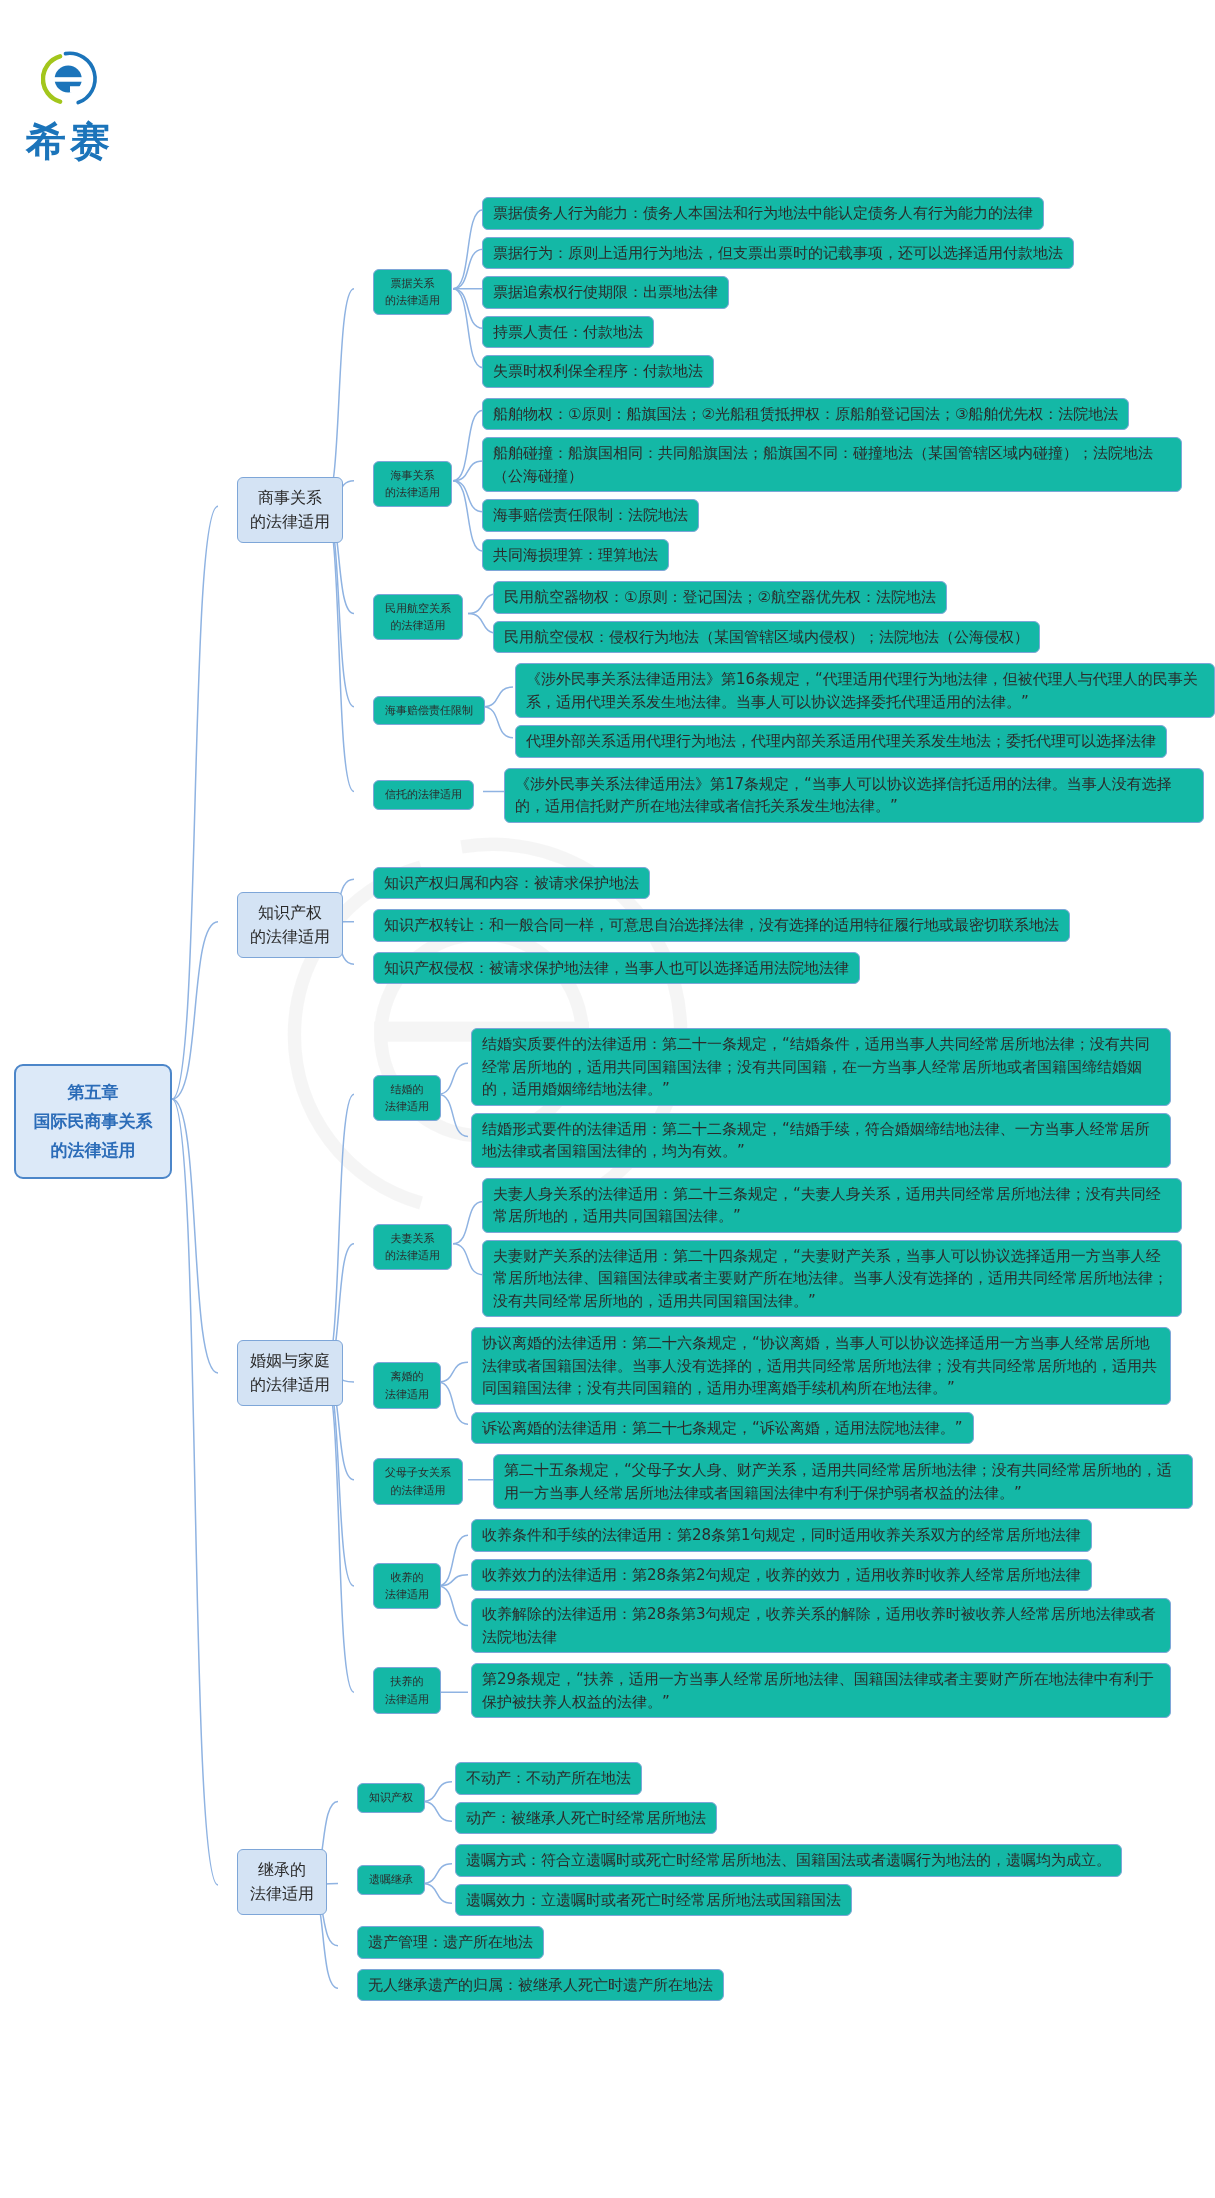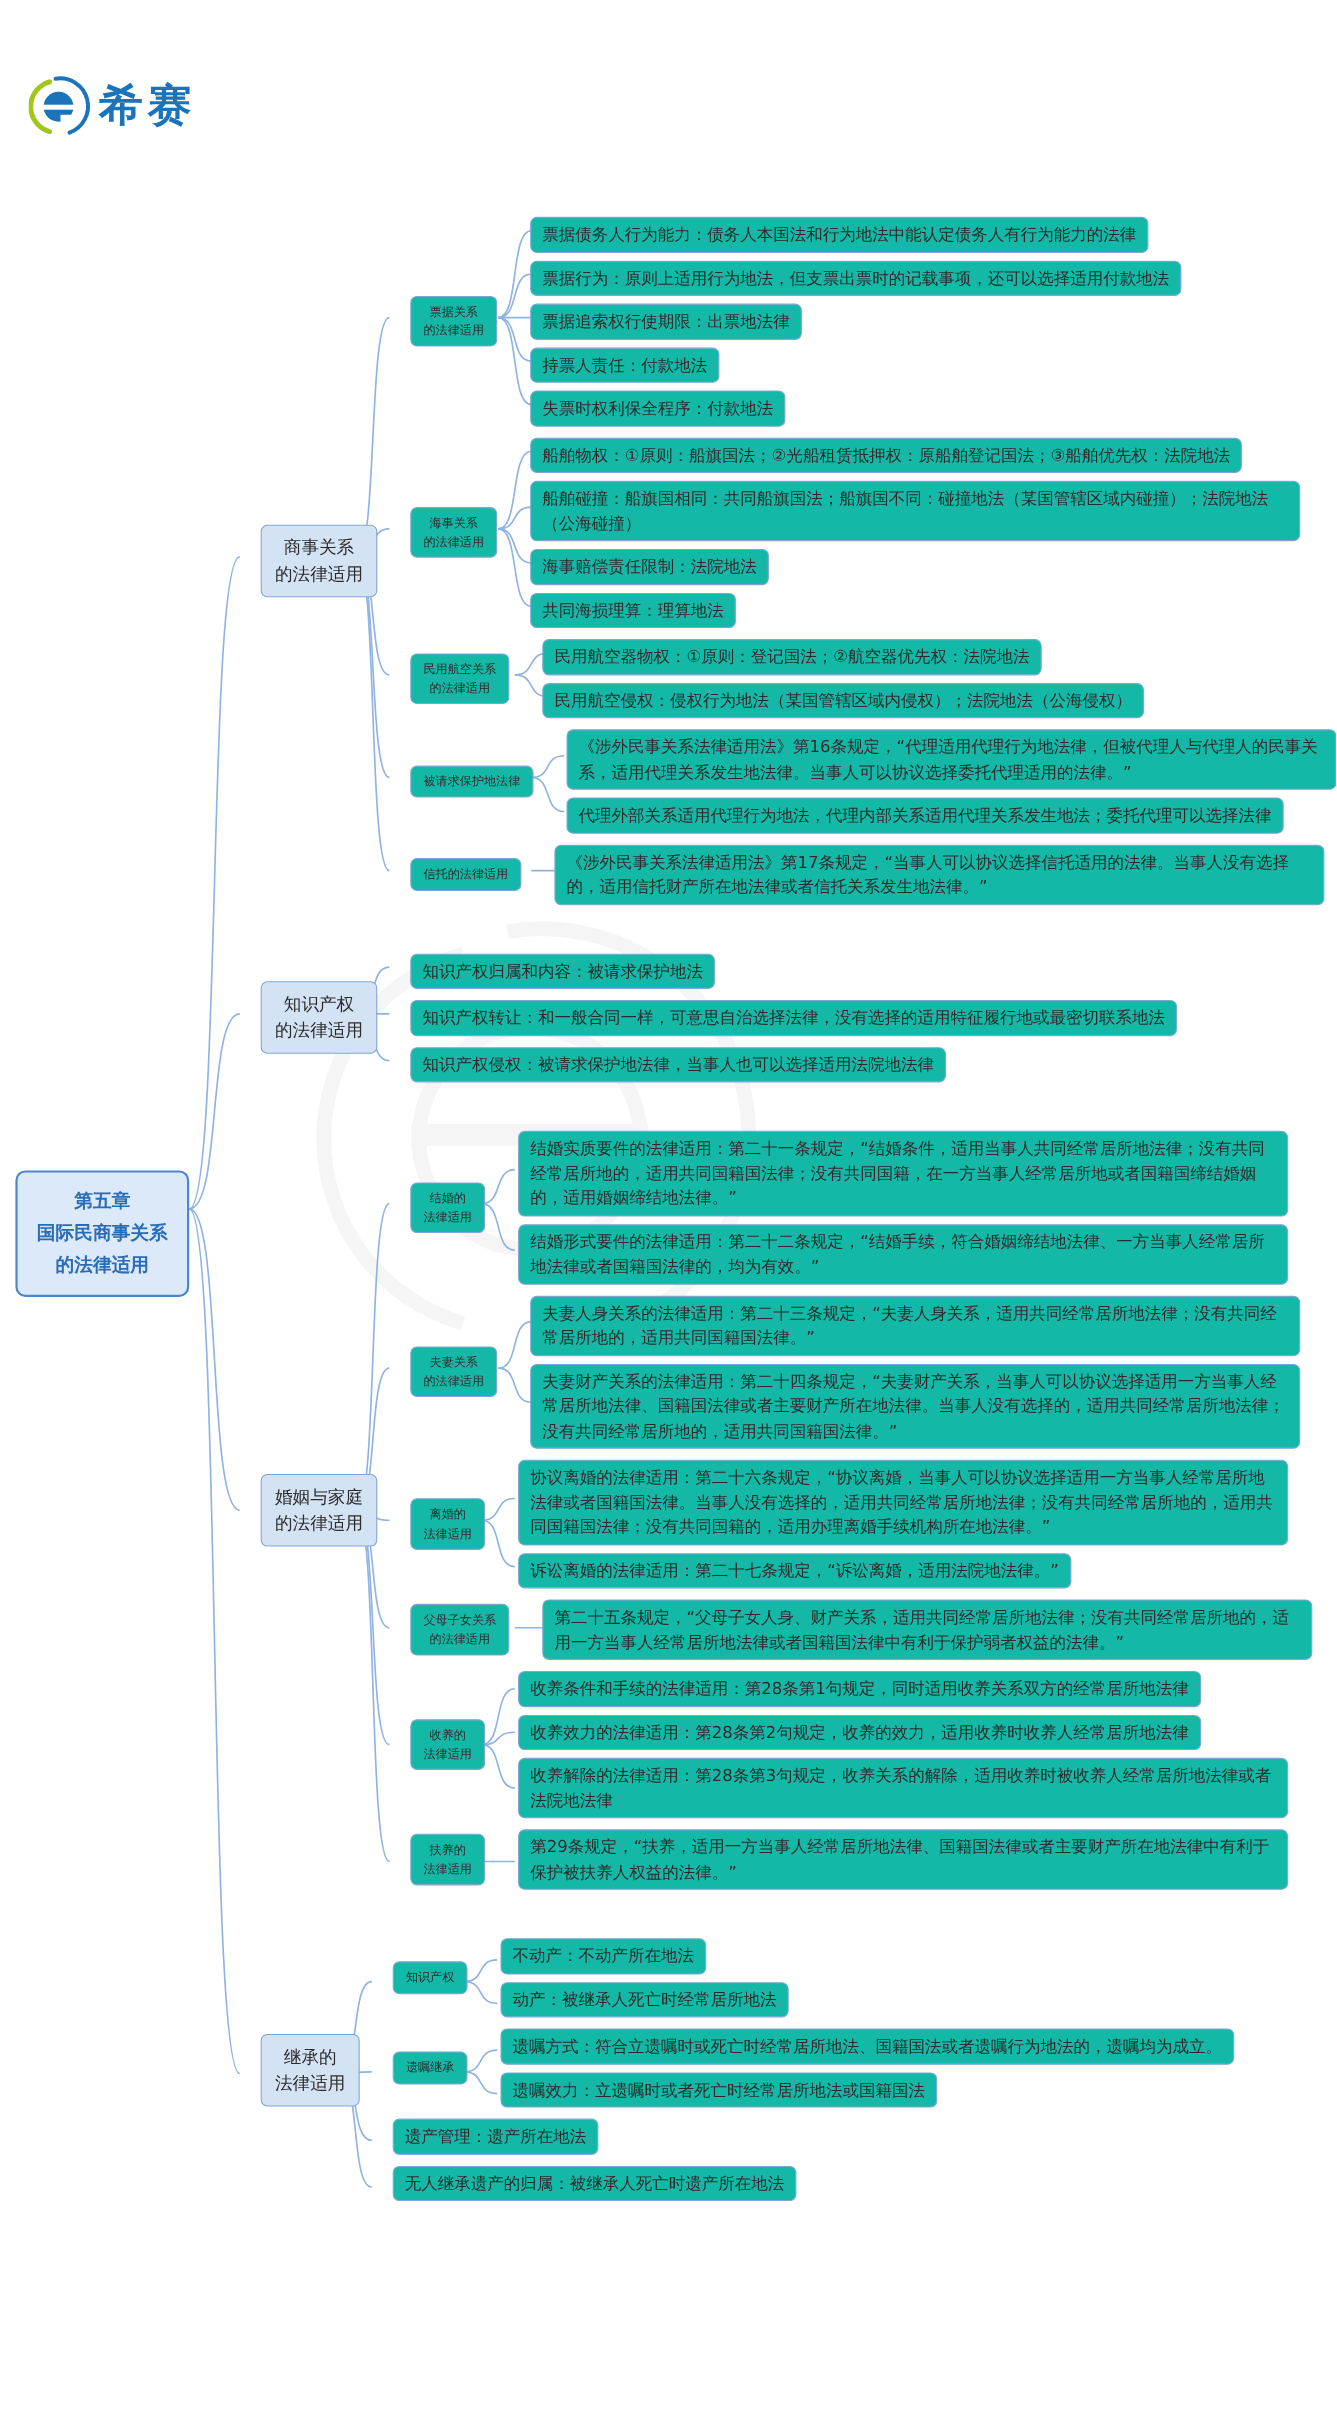--- a/index.html
+++ b/index.html
@@ -6,21 +6,21 @@
     --line:#8fb3e2; --border:#7ea6d8; --branch-fill:#d4e3f4;
     --root-fill:#dce9f8; --root-border:#4c86c9; --root-text:#2b6cb8;
     --brand-blue:#1b74ba; --brand-green:#a3c61c; --text:#2b2b2b;
   }
   *{box-sizing:border-box;}
   html,body{margin:0;padding:0;background:#fff;}
   body{width:1215px;font-family:"DejaVu Sans",sans-serif;color:var(--text);}
   .page{position:relative;width:1215px;min-height:2198px;overflow:hidden;background:#fff;}
 
   
-  .logo{position:absolute;left:26px;top:68px;display:flex;align-items:flex-start;gap:6px;z-index:3;}
+  .logo{position:absolute;left:26px;top:50px;display:flex;align-items:center;gap:6px;z-index:3;flex-direction:column;}
   .logo-text{font-size:40px;font-weight:bold;color:var(--brand-blue);letter-spacing:4px;}
 
   
   .watermark{position:absolute;left:280px;top:820px;opacity:.05;z-index:0;}
 
   
   .map{position:relative;padding:14px 4px 14px 14px;min-height:2198px;display:flex;align-items:center;}
   #connectors{position:absolute;left:0;top:0;z-index:0;pointer-events:none;}
   #tree{position:relative;z-index:1;}
 
@@ -195,21 +195,21 @@
                       </div>
                     </div>
                     <div class="row">
                       <div class="node leaf">
                         <span class="nlabel">民用航空侵权：侵权行为地法（某国管辖区域内侵权）；法院地法（公海侵权）</span>
                       </div>
                     </div>
                   </div>
                 </div>
                 <div class="row">
-                  <div class="node sub"><span class="nlabel">被请求保护地法律</span></div>
+                  <div class="node sub"><span class="nlabel">海事赔偿责任限制</span></div>
                   <div class="kids kids-d2">
                     <div class="row">
                       <div class="node leaf">
                         <span class="nlabel">《涉外民事关系法律适用法》第16条规定，“代理适用代理行为地法律，但被代理人与代理人的民事关系，适用代理关系发生地法律。当事人可以协议选择委托代理适用的法律。”</span>
                       </div>
                     </div>
                     <div class="row">
                       <div class="node leaf">
                         <span class="nlabel">代理外部关系适用代理行为地法，代理内部关系适用代理关系发生地法；委托代理可以选择法律</span>
                       </div>

